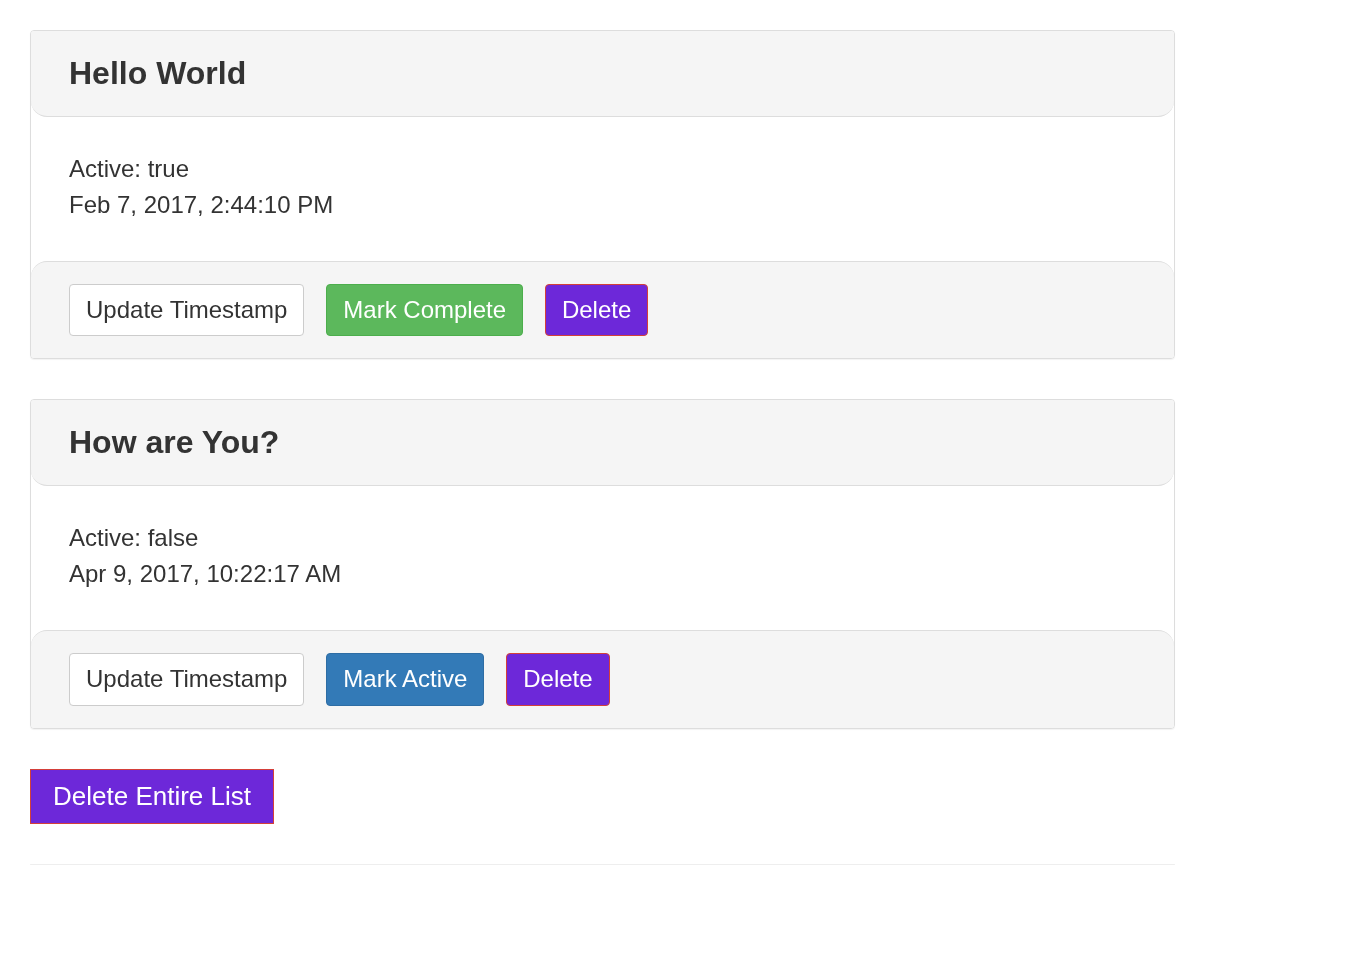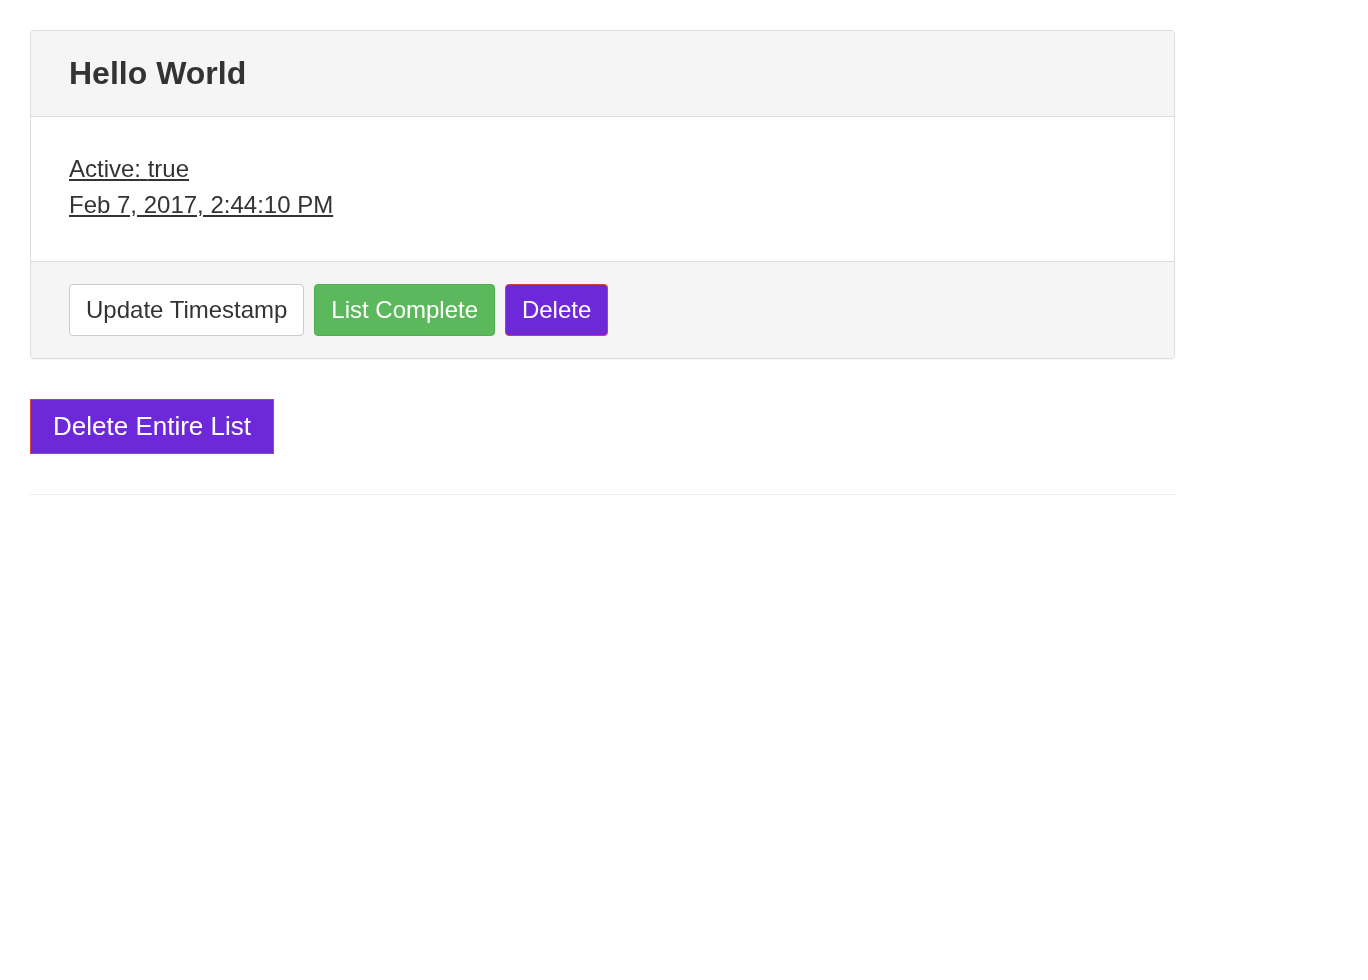--- a/index.html
+++ b/index.html
@@ -1,16 +1,17 @@
 <!DOCTYPE html>
 <html><head>
   <meta charset="utf-8">
   <style>
     * {
       box-sizing: border-box;
+      border-radius: 16px;
     }
     body {
       font-family: -apple-system, BlinkMacSystemFont, "Helvetica Neue", Helvetica, Arial, sans-serif;
       margin: 0;
       padding: 30px;
       font-size: 14px;
       color: #333;
       background: #fff;
     }
     .container {
@@ -37,42 +38,41 @@
     }
     .panel-body {
       padding: 34px 38px 38px 38px;
       background: #fff;
       font-size: 24px;
       color: #333;
       line-height: 1.5;
     }
     .panel-body .line {
       display: block;
-      text-decoration: underline;
     }
     .panel-footer {
       background-color: #f5f5f5;
       border-top: 1px solid #ddd;
       padding: 22px 38px;
       border-bottom-left-radius: 3px;
       border-bottom-right-radius: 3px;
     }
     .btn {
       display: inline-block;
       font-size: 24px;
       font-weight: 400;
       line-height: 1.42857;
       text-align: center;
       white-space: nowrap;
       vertical-align: middle;
       cursor: pointer;
       border: 1px solid transparent;
       border-radius: 4px;
       padding: 8px 16px;
-      margin-right: 6px;
+      margin-right: 18px;
     }
     .btn-default {
       color: #333;
       background-color: #fff;
       border-color: #ccc;
     }
     .btn-success {
       color: #fff;
       background-color: #5cb85c;
       border-color: #4cae4c;
@@ -107,23 +107,37 @@
   <div class="panel">
     <div class="panel-heading">
       <div class="panel-title">Hello World</div>
     </div>
     <div class="panel-body">
       <span class="line"><span>Active: </span><span>true</span></span>
       <span class="line">Feb 7, 2017, 2:44:10 PM</span>
     </div>
     <div class="panel-footer">
       <button class="btn btn-default">Update Timestamp</button>
-      <button class="btn btn-success">List Complete</button>
+      <button class="btn btn-success">Mark Complete</button>
       <button class="btn btn-danger">Delete</button>
     </div>
   </div>
 
   
+  <div class="panel">
+    <div class="panel-heading">
+      <div class="panel-title">How are You?</div>
+    </div>
+    <div class="panel-body">
+      <span class="line"><span>Active: </span><span>false</span></span>
+      <span class="line">Apr 9, 2017, 10:22:17 AM</span>
+    </div>
+    <div class="panel-footer">
+      <button class="btn btn-default">Update Timestamp</button>
+      <button class="btn btn-primary">Mark Active</button>
+      <button class="btn btn-danger">Delete</button>
+    </div>
+  </div>
 
   <button class="btn btn-danger big">Delete Entire List</button>
 
   <hr class="bottom-rule">
 </div>
 
 </body></html>

